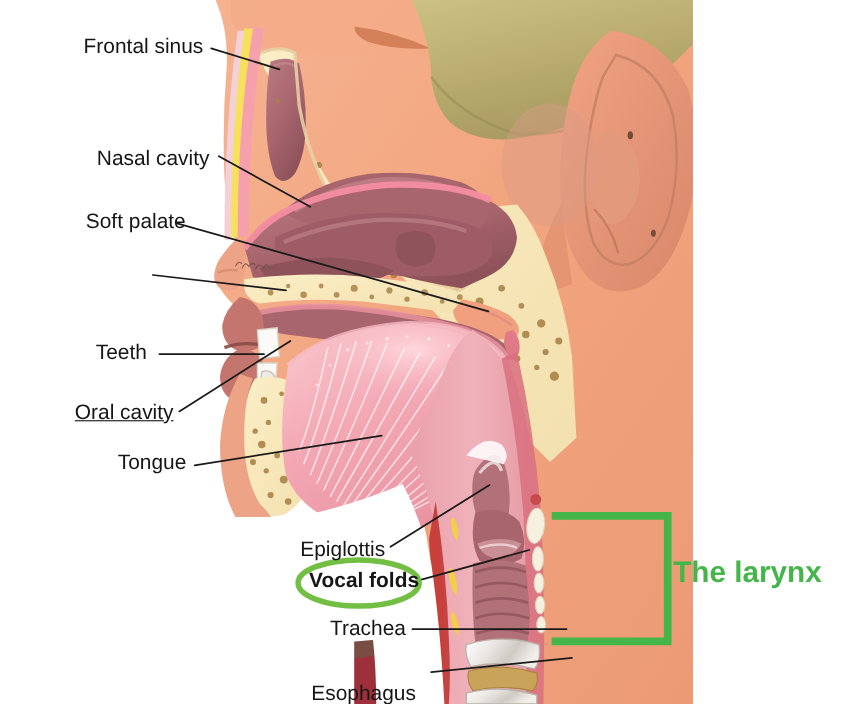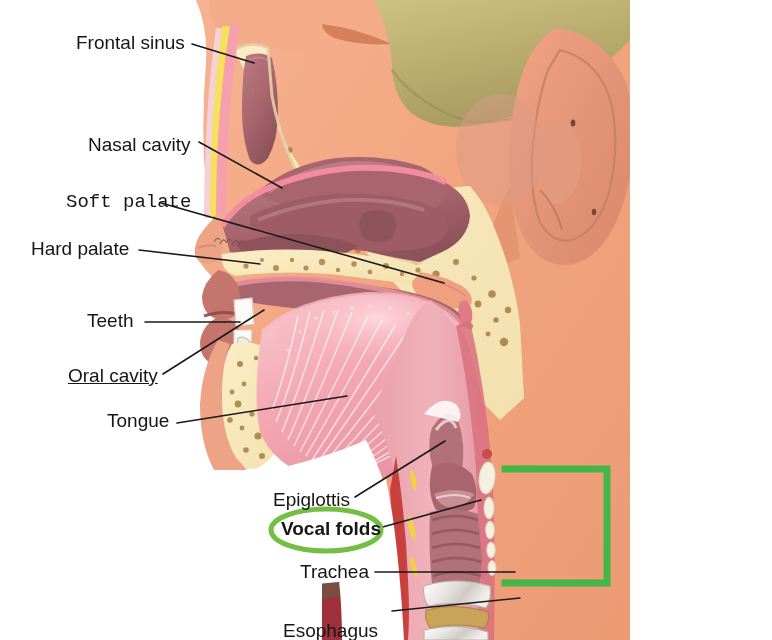--- a/index.html
+++ b/index.html
@@ -438,24 +438,24 @@
         <line x1="392" y1="611" x2="520" y2="598"></line>
       </g>
 
     <ellipse id="vf-ellipse" fill="none" stroke="#72bf44" stroke-width="5" cx="326" cy="530" rx="55" ry="21"></ellipse>
 
     <polyline id="larynx-bracket" fill="none" stroke="#44b649" stroke-width="7" stroke-linecap="square" stroke-linejoin="miter" points="505,469 607,469 607,583 505,583"></polyline>
   </svg>
 
   <div class="lbl" id="lbl-0" style="left: 76px; top: 32px;">Frontal sinus</div>
   <div class="lbl" id="lbl-1" style="left: 88px; top: 134px;">Nasal cavity</div>
-  <div class="lbl" id="lbl-2" style="left: 66px; top: 191px; font-family: Liberation Mono, monospace;">Soft palate</div>
-  <div class="lbl" id="lbl-3" style="left: 31px; top: 238px;">Hard palate</div>
+  <div class="lbl" id="lbl-2" style="left: 78px; top: 191px;">Soft palate</div>
   <div class="lbl" id="lbl-4" style="left: 87px; top: 310px; text-align: right;">Teeth</div>
   <div class="lbl" id="lbl-5" style="left: 68px; top: 365px; text-decoration: underline;">Oral cavity</div>
   <div class="lbl" id="lbl-6" style="left: 107px; top: 410px;">Tongue</div>
   <div class="lbl" id="lbl-7" style="left: 273px; top: 489px;">Epiglottis</div>
   <div class="lbl" id="lbl-8" style="left: 281px; top: 518px; font-weight: bold;">Vocal folds</div>
   <div class="lbl" id="lbl-9" style="left: 300px; top: 561px;">Trachea</div>
   <div class="lbl" id="lbl-10" style="left: 283px; top: 620px;">Esophagus</div>
 
+  <div id="larynx-title" style="left: 612px; top: 505px; color: rgb(68, 182, 73);">The larynx</div>
 
 </div>
 
 </body></html>

